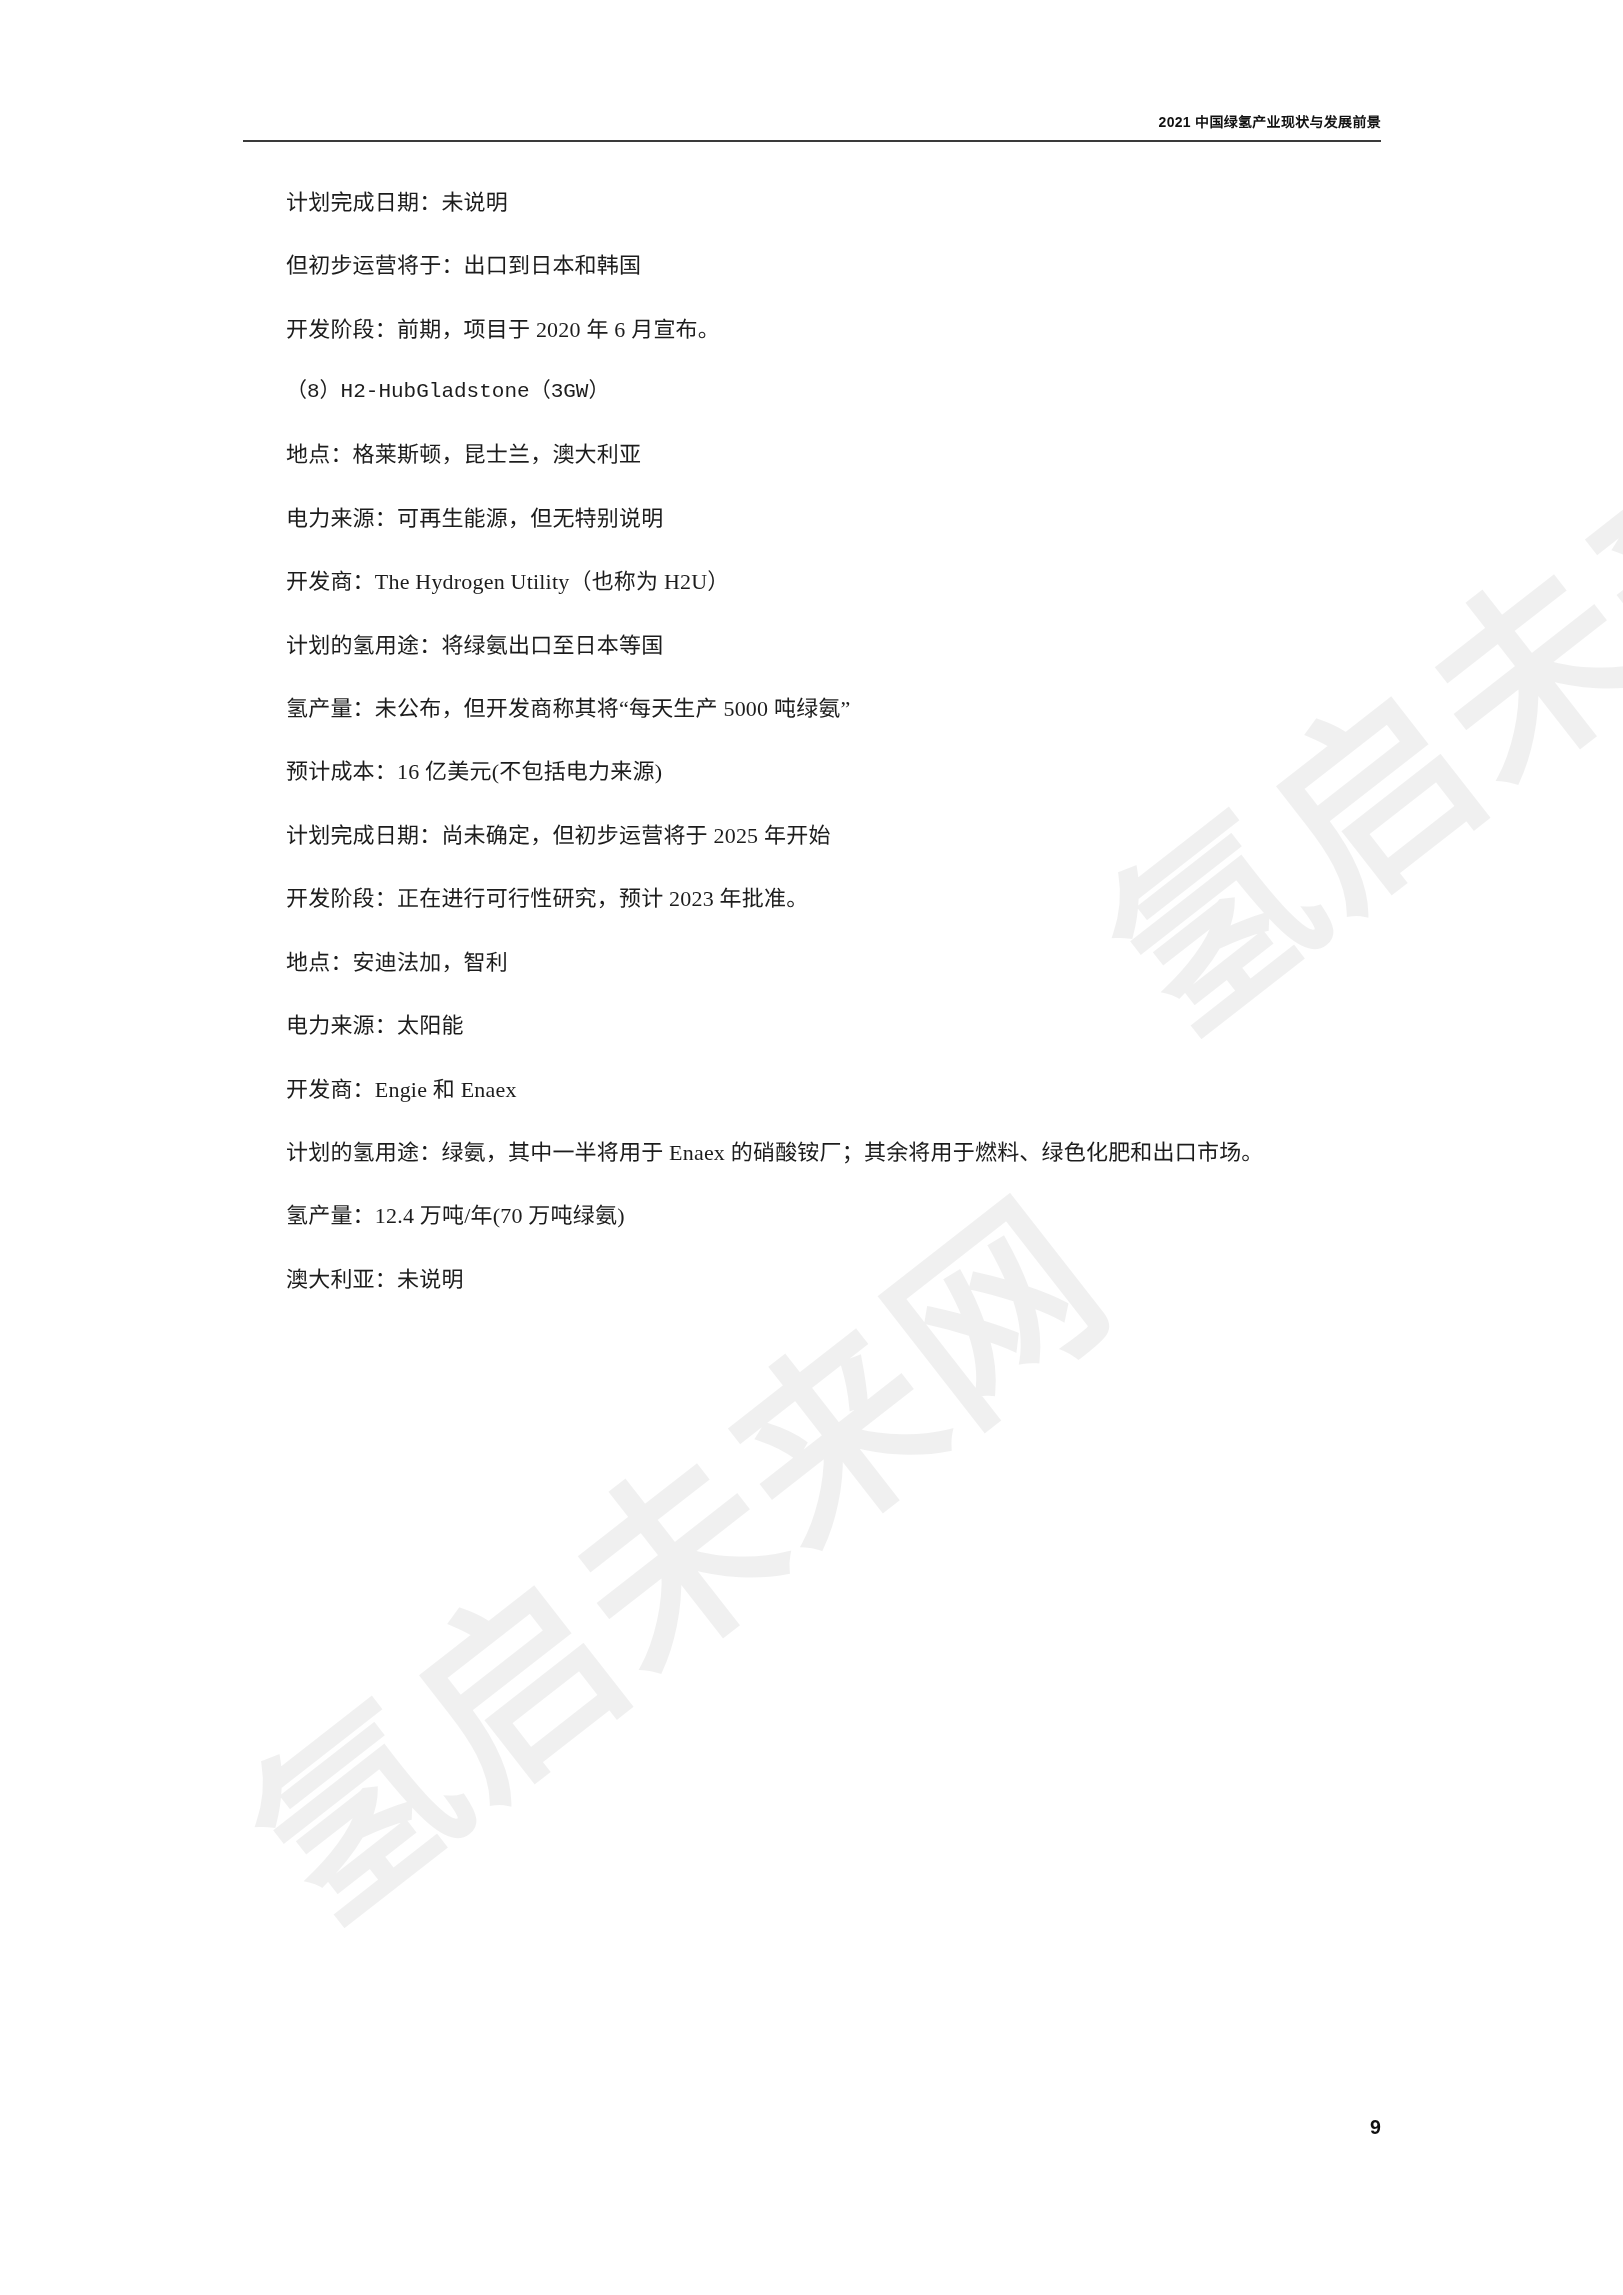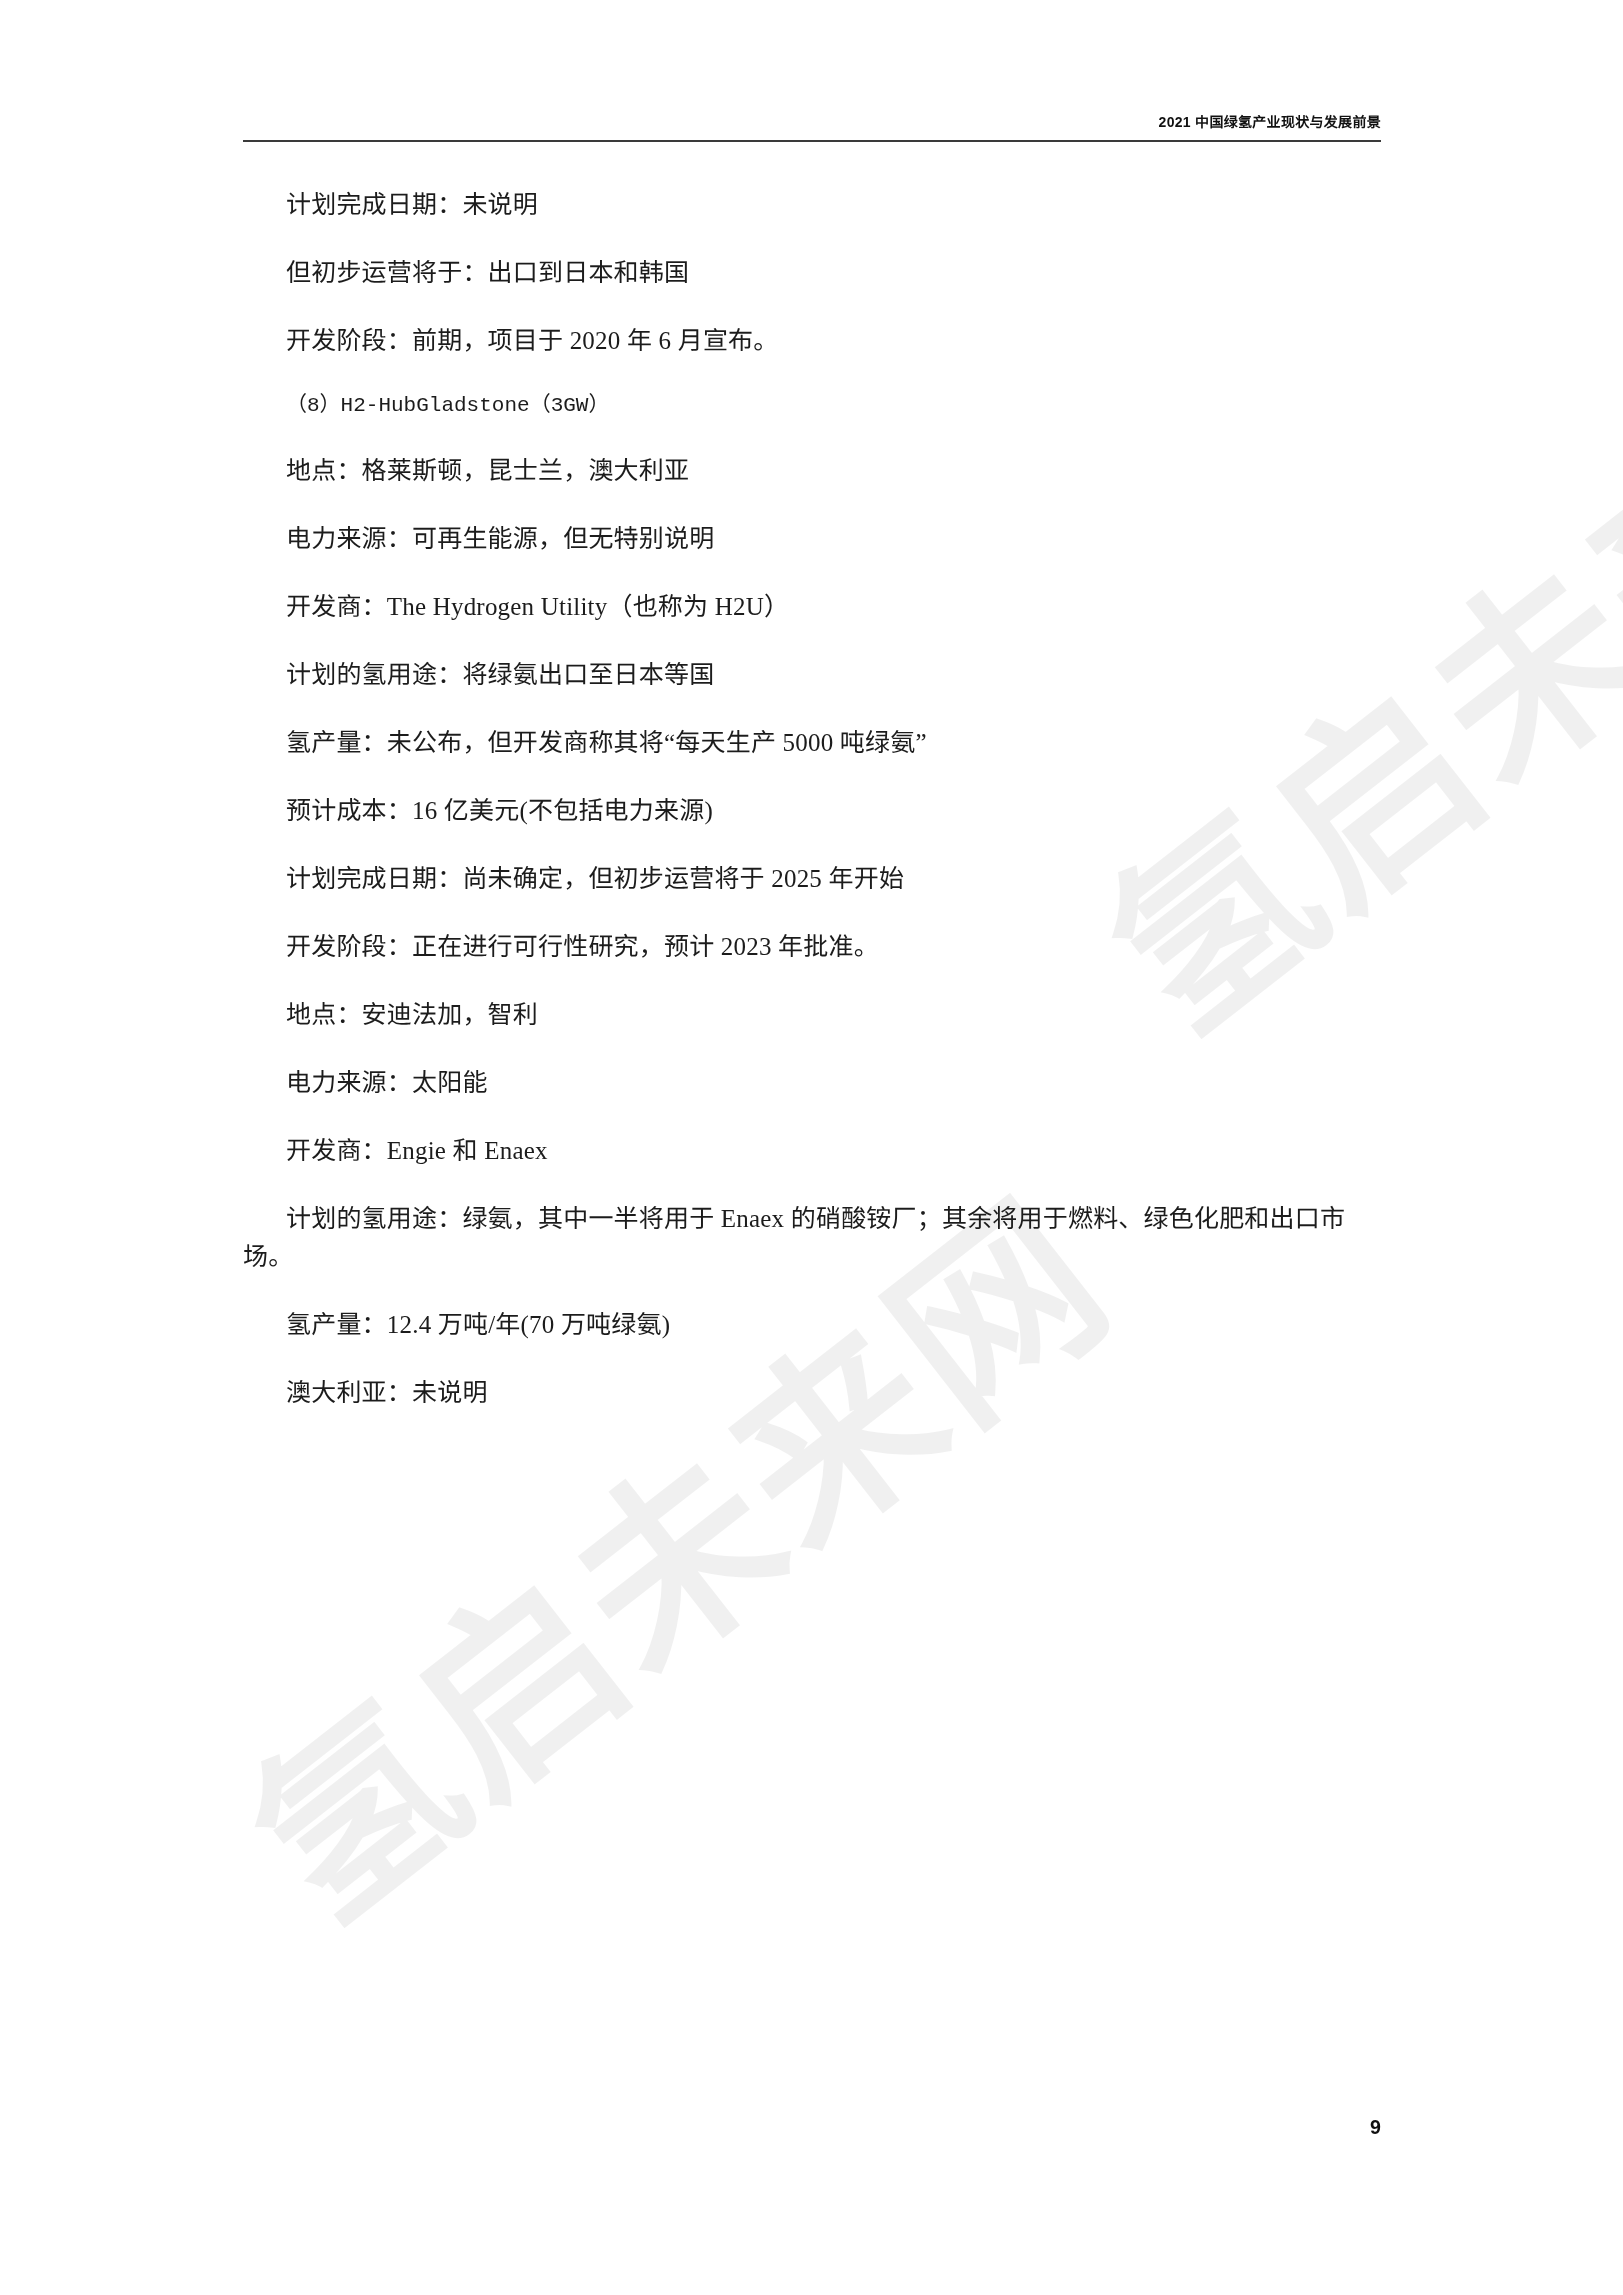--- a/index.html
+++ b/index.html
@@ -75,21 +75,21 @@
 
   
   .content {
     position: absolute;
     left: 243px;
     top: 186px;
     width: 1138px;
     z-index: 2;
   }
   .para {
-    font-size: 25px;
+    font-size: 22px;
     line-height: 1.52;
     margin: 0 0 30px 0;
     text-indent: 43px;
     letter-spacing: 0.2px;
     color: #1c1c1c;
   }
   .para.heading {
     font-family: Liberation Mono, monospace;
     font-size: 21px;
     letter-spacing: 0px;

